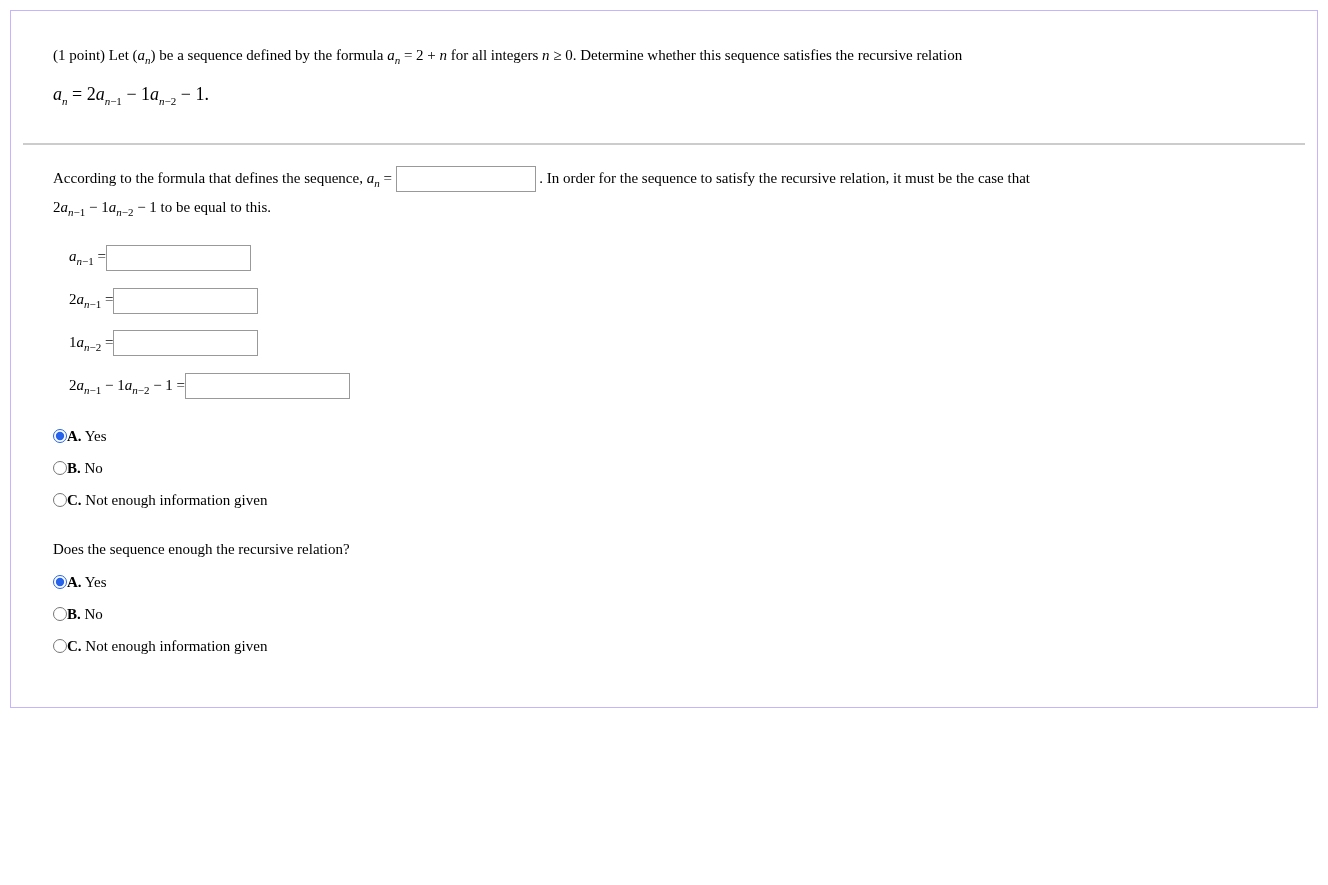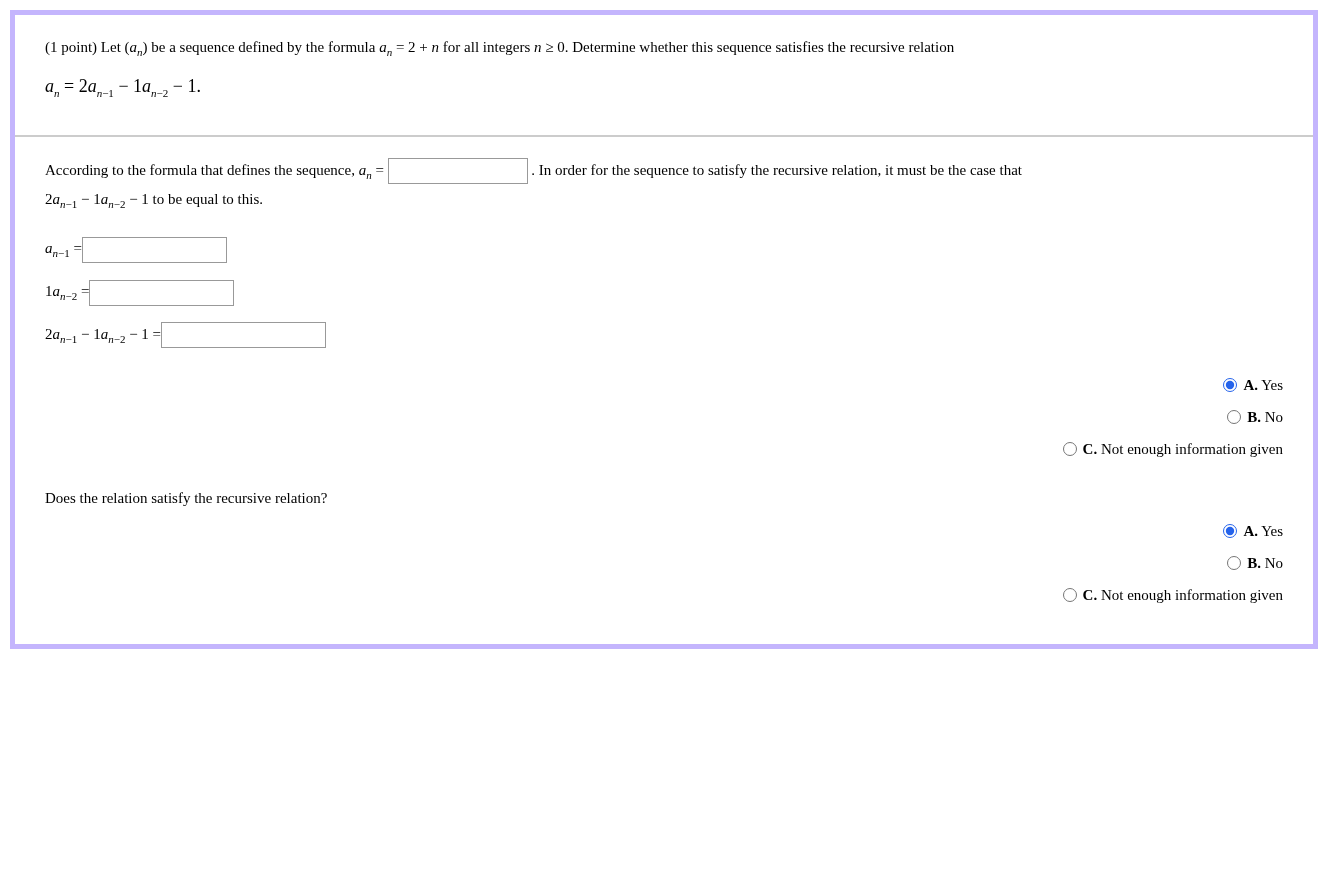--- a/index.html
+++ b/index.html
@@ -6,23 +6,23 @@
     body {
       font-family: "Times New Roman", Times, serif;
       font-size: 16px;
       background: #fff;
       color: #000;
       width: 1328px;
       min-height: 885px;
     }
 
     .outer {
-      border: 5px solid #c4b5fd;
+      border: 1px solid #c4b5fd;
       margin: 10px;
-      padding: 0;
+      padding: 12px;
     }
 
     .question-header {
       padding: 20px 30px 15px 30px;
       border-bottom: 1px solid #ccc;
       font-size: 15px;
       line-height: 1.6;
     }
 
     .formula-display {
@@ -66,42 +66,41 @@
       width: 165px;
       height: 26px;
       vertical-align: middle;
       padding: 0 4px;
       font-size: 15px;
       font-family: "Times New Roman", Times, serif;
       outline: none;
     }
 
     .formula-row {
-      margin: 14px 0;
+      margin: 14px 16px;
       display: flex;
       align-items: center;
       gap: 0;
       font-size: 15px;
     }
 
     sub {
       font-size: 11px;
     }
 
     .radio-group {
       margin: 6px 0 0 0;
     }
 
     .radio-option {
       display: flex;
       align-items: center;
-      gap: 6px;
+      gap: 0;
       margin: 5px 0;
       font-size: 15px;
-      justify-content: flex-end;
     }
 
     .radio-option input[type="radio"] {
       margin: 0;
       width: 14px;
       height: 14px;
       accent-color: #2563eb;
     }
 
     .section-question {
@@ -145,20 +144,24 @@
       <br>
       <span>2<span class="italic">a</span><sub><span class="italic">n</span>−1</sub> − 1<span class="italic">a</span><sub><span class="italic">n</span>−2</sub> − 1 to be equal to this.</span>
     </div>
 
     <div class="formula-row">
       <span><span class="italic">a</span><sub><span class="italic">n</span>−1</sub> =</span>
       <input class="row-input" type="text" value="" style="">
     </div>
 
 
+    <div class="formula-row">
+      <span>2<span class="italic">a</span><sub><span class="italic">n</span>−1</sub> =</span>
+      <input class="row-input" type="text" value="" style="">
+    </div>
 
     <div class="formula-row">
       <span>1<span class="italic">a</span><sub><span class="italic">n</span>−2</sub> =</span>
       <input class="row-input" type="text" value="" style="">
     </div>
 
 
     <div class="formula-row">
       <span>2<span class="italic">a</span><sub><span class="italic">n</span>−1</sub> − 1<span class="italic">a</span><sub><span class="italic">n</span>−2</sub> − 1 =</span>
       <input class="row-input-wide" type="text" value="" style="">
@@ -176,21 +179,21 @@
         </div>
         <div class="radio-option">
           <input type="radio" name="q1" id="q1c" style="">
           <label for="q1c"><strong>C.</strong> Not enough information given</label>
         </div>
       </div>
     </div>
 
     <div class="section-question">
       <div>
-        Does the relation satisfy the recursive relation?
+        Does the sequence enough the recursive relation?
       </div>
       <div class="radio-group">
         <div class="radio-option">
           <input type="radio" name="q2" id="q2a" checked="" style="">
           <label for="q2a"><strong>A.</strong> Yes</label>
         </div>
         <div class="radio-option">
           <input type="radio" name="q2" id="q2b" style="">
           <label for="q2b"><strong>B.</strong> No</label>
         </div>

